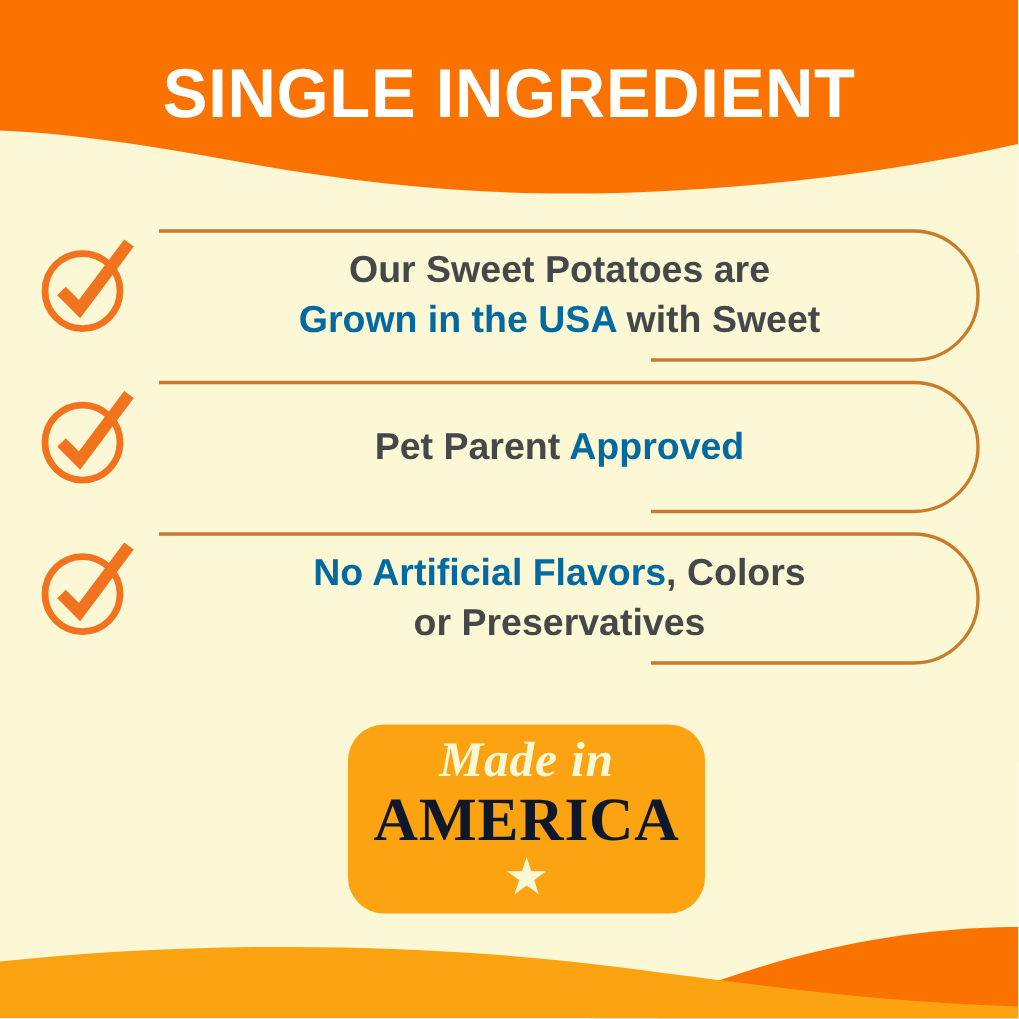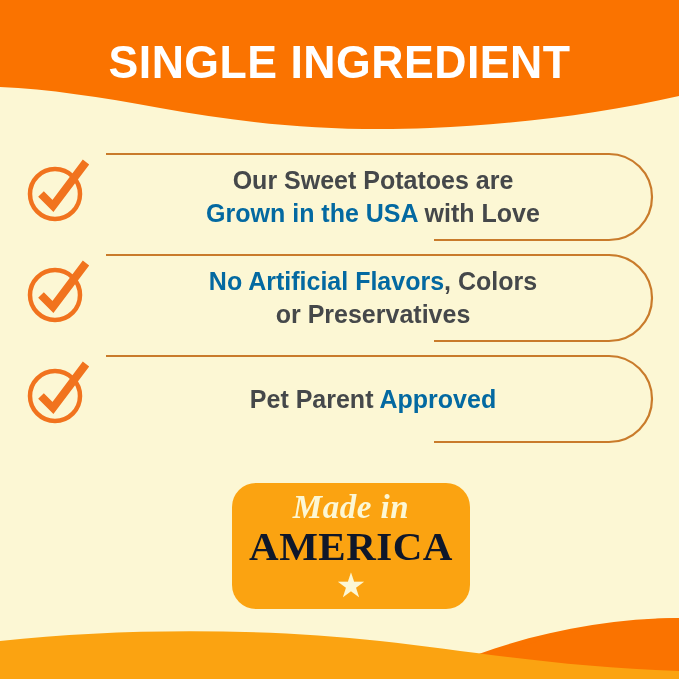--- a/index.html
+++ b/index.html
@@ -159,54 +159,54 @@
         <path d="M17 36 L29 48 L62 4" fill="none" stroke="#F1731E" stroke-width="8" stroke-linecap="butt" stroke-linejoin="miter"></path>
       </svg>
       <svg class="feature-frame" viewBox="0 0 550 90" aria-hidden="true">
         <path d="M2,2 L505,2 A43,43 0 0 1 548,45 A43,43 0 0 1 505,88 L330,88" fill="none" stroke="#C97B2B" stroke-width="2.2"></path>
       </svg>
       <div class="feature-text">
         <div class="feature-line">
           <span>Our Sweet Potatoes are</span>
         </div>
         <div class="feature-line">
-          <span class="accent">Grown in the USA</span><span> with Love</span>
+          <span class="accent">Grown in the USA</span><span> with Sweet</span>
         </div>
       </div>
     </div>
 
     <div class="feature-row">
       <svg class="check-icon" viewBox="0 0 66 66" aria-hidden="true">
         <circle cx="31" cy="36" r="25" fill="none" stroke="#F1731E" stroke-width="4.5"></circle>
         <path d="M17 36 L29 48 L62 4" fill="none" stroke="#F1731E" stroke-width="8" stroke-linecap="butt" stroke-linejoin="miter"></path>
       </svg>
       <svg class="feature-frame" viewBox="0 0 550 90" aria-hidden="true">
         <path d="M2,2 L505,2 A43,43 0 0 1 548,45 A43,43 0 0 1 505,88 L330,88" fill="none" stroke="#C97B2B" stroke-width="2.2"></path>
       </svg>
       <div class="feature-text">
         <div class="feature-line">
-          <span class="accent">No Artificial Flavors</span><span>, Colors</span>
-        </div>
-        <div class="feature-line">
-          <span>or Preservatives</span>
+          <span>Pet Parent </span><span class="accent">Approved</span>
         </div>
       </div>
     </div>
 
     <div class="feature-row">
       <svg class="check-icon" viewBox="0 0 66 66" aria-hidden="true">
         <circle cx="31" cy="36" r="25" fill="none" stroke="#F1731E" stroke-width="4.5"></circle>
         <path d="M17 36 L29 48 L62 4" fill="none" stroke="#F1731E" stroke-width="8" stroke-linecap="butt" stroke-linejoin="miter"></path>
       </svg>
       <svg class="feature-frame" viewBox="0 0 550 90" aria-hidden="true">
         <path d="M2,2 L505,2 A43,43 0 0 1 548,45 A43,43 0 0 1 505,88 L330,88" fill="none" stroke="#C97B2B" stroke-width="2.2"></path>
       </svg>
       <div class="feature-text">
         <div class="feature-line">
-          <span>Pet Parent </span><span class="accent">Approved</span>
+          <span class="accent">No Artificial Flavors</span><span>, Colors</span>
+        </div>
+        <div class="feature-line">
+          <span>or Preservatives</span>
         </div>
       </div>
     </div>
 
   </div>
 
   <div class="badge">
     <div class="badge-made">Made in</div>
     <div class="badge-america">AMERICA</div>
     <div class="badge-star">★</div>

